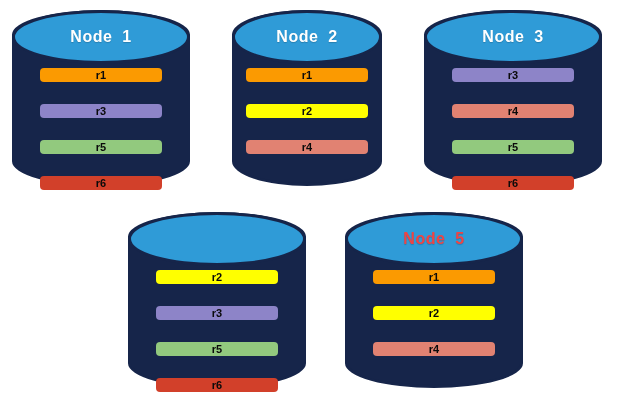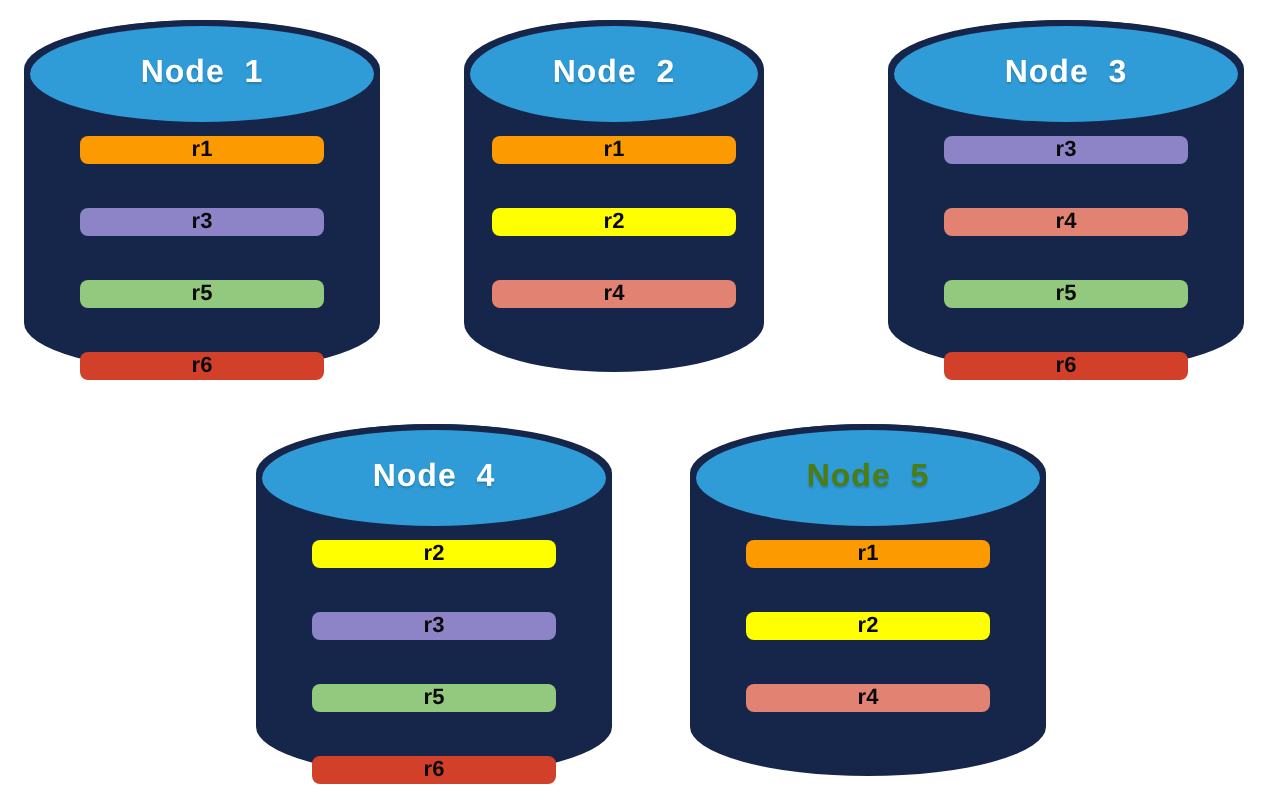--- a/index.html
+++ b/index.html
@@ -102,45 +102,44 @@
     <div class="node" style="left: 232px; top: 10px; width: 150px; height: 176px;">
       <div class="cyl-body" style="background: rgb(22, 37, 74); border-color: rgb(22, 37, 74);"></div>
       <div class="cyl-top" style="background: rgb(47, 155, 215); border-color: rgb(22, 37, 74);"></div>
       <div class="node-title" style="color: rgb(255, 255, 255);">Node  2</div>
       <div class="records">
         <div class="record-bar" style="background: rgb(251, 154, 1); color: rgb(10, 10, 10);">r1</div>
         <div class="record-bar" style="background: rgb(255, 255, 0); color: rgb(10, 10, 10);">r2</div>
         <div class="record-bar" style="background: rgb(225, 130, 114); color: rgb(10, 10, 10);">r4</div>
       </div>
     </div>
-    <div class="node" style="left: 444px; top: 10px; width: 178px; height: 176px;">
+    <div class="node" style="left: 424px; top: 10px; width: 178px; height: 176px;">
       <div class="cyl-body" style="background: rgb(22, 37, 74); border-color: rgb(22, 37, 74);"></div>
       <div class="cyl-top" style="background: rgb(47, 155, 215); border-color: rgb(22, 37, 74);"></div>
       <div class="node-title" style="color: rgb(255, 255, 255);">Node  3</div>
       <div class="records">
         <div class="record-bar" style="background: rgb(141, 132, 200); color: rgb(10, 10, 10);">r3</div>
         <div class="record-bar" style="background: rgb(225, 130, 114); color: rgb(10, 10, 10);">r4</div>
         <div class="record-bar" style="background: rgb(146, 201, 126); color: rgb(10, 10, 10);">r5</div>
         <div class="record-bar" style="background: rgb(210, 64, 42); color: rgb(10, 10, 10);">r6</div>
       </div>
     </div>
     <div class="node" style="left: 128px; top: 212px; width: 178px; height: 176px;">
       <div class="cyl-body" style="background: rgb(22, 37, 74); border-color: rgb(22, 37, 74);"></div>
       <div class="cyl-top" style="background: rgb(47, 155, 215); border-color: rgb(22, 37, 74);"></div>
-      <div class="node-title" style="color: rgb(255, 255, 255);">Node  4</div>
       <div class="records">
         <div class="record-bar" style="background: rgb(255, 255, 0); color: rgb(10, 10, 10);">r2</div>
         <div class="record-bar" style="background: rgb(141, 132, 200); color: rgb(10, 10, 10);">r3</div>
         <div class="record-bar" style="background: rgb(146, 201, 126); color: rgb(10, 10, 10);">r5</div>
         <div class="record-bar" style="background: rgb(210, 64, 42); color: rgb(10, 10, 10);">r6</div>
       </div>
     </div>
     <div class="node" style="left: 345px; top: 212px; width: 178px; height: 176px;">
       <div class="cyl-body" style="background: rgb(22, 37, 74); border-color: rgb(22, 37, 74);"></div>
       <div class="cyl-top" style="background: rgb(47, 155, 215); border-color: rgb(22, 37, 74);"></div>
-      <div class="node-title" style="color: #4d7c0f;">Node  5</div>
+      <div class="node-title" style="color: #ef4444;">Node  5</div>
       <div class="records">
         <div class="record-bar" style="background: rgb(251, 154, 1); color: rgb(10, 10, 10);">r1</div>
         <div class="record-bar" style="background: rgb(255, 255, 0); color: rgb(10, 10, 10);">r2</div>
         <div class="record-bar" style="background: rgb(225, 130, 114); color: rgb(10, 10, 10);">r4</div>
       </div>
     </div>
   </div>
 
 </body></html>

